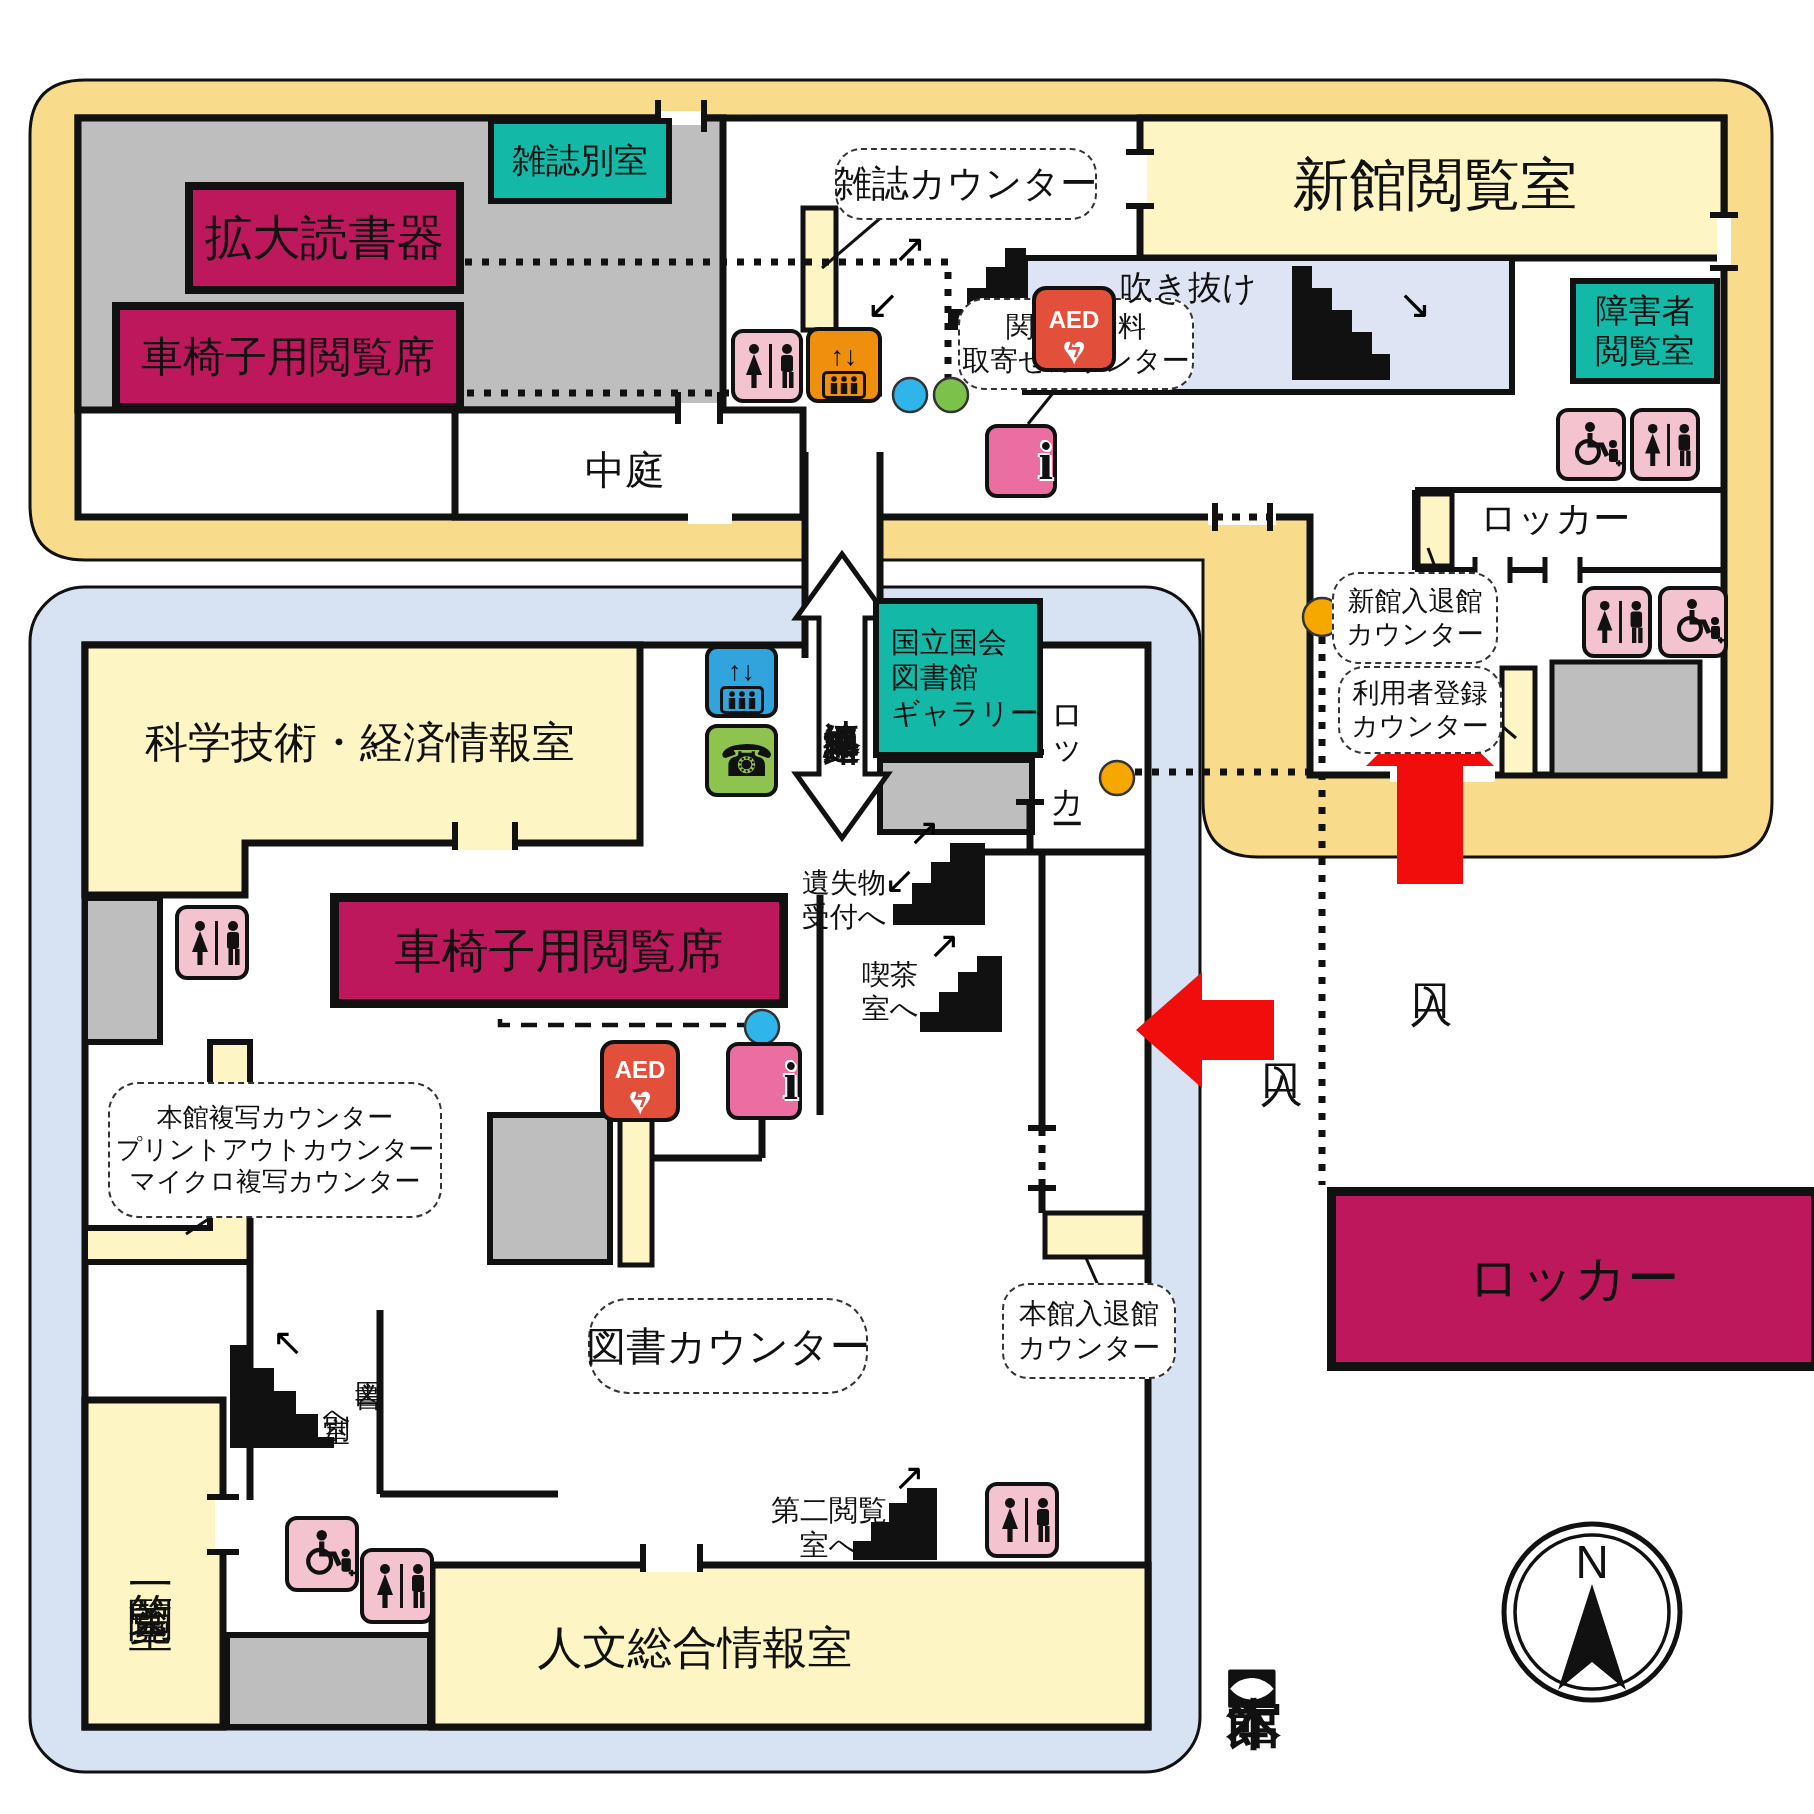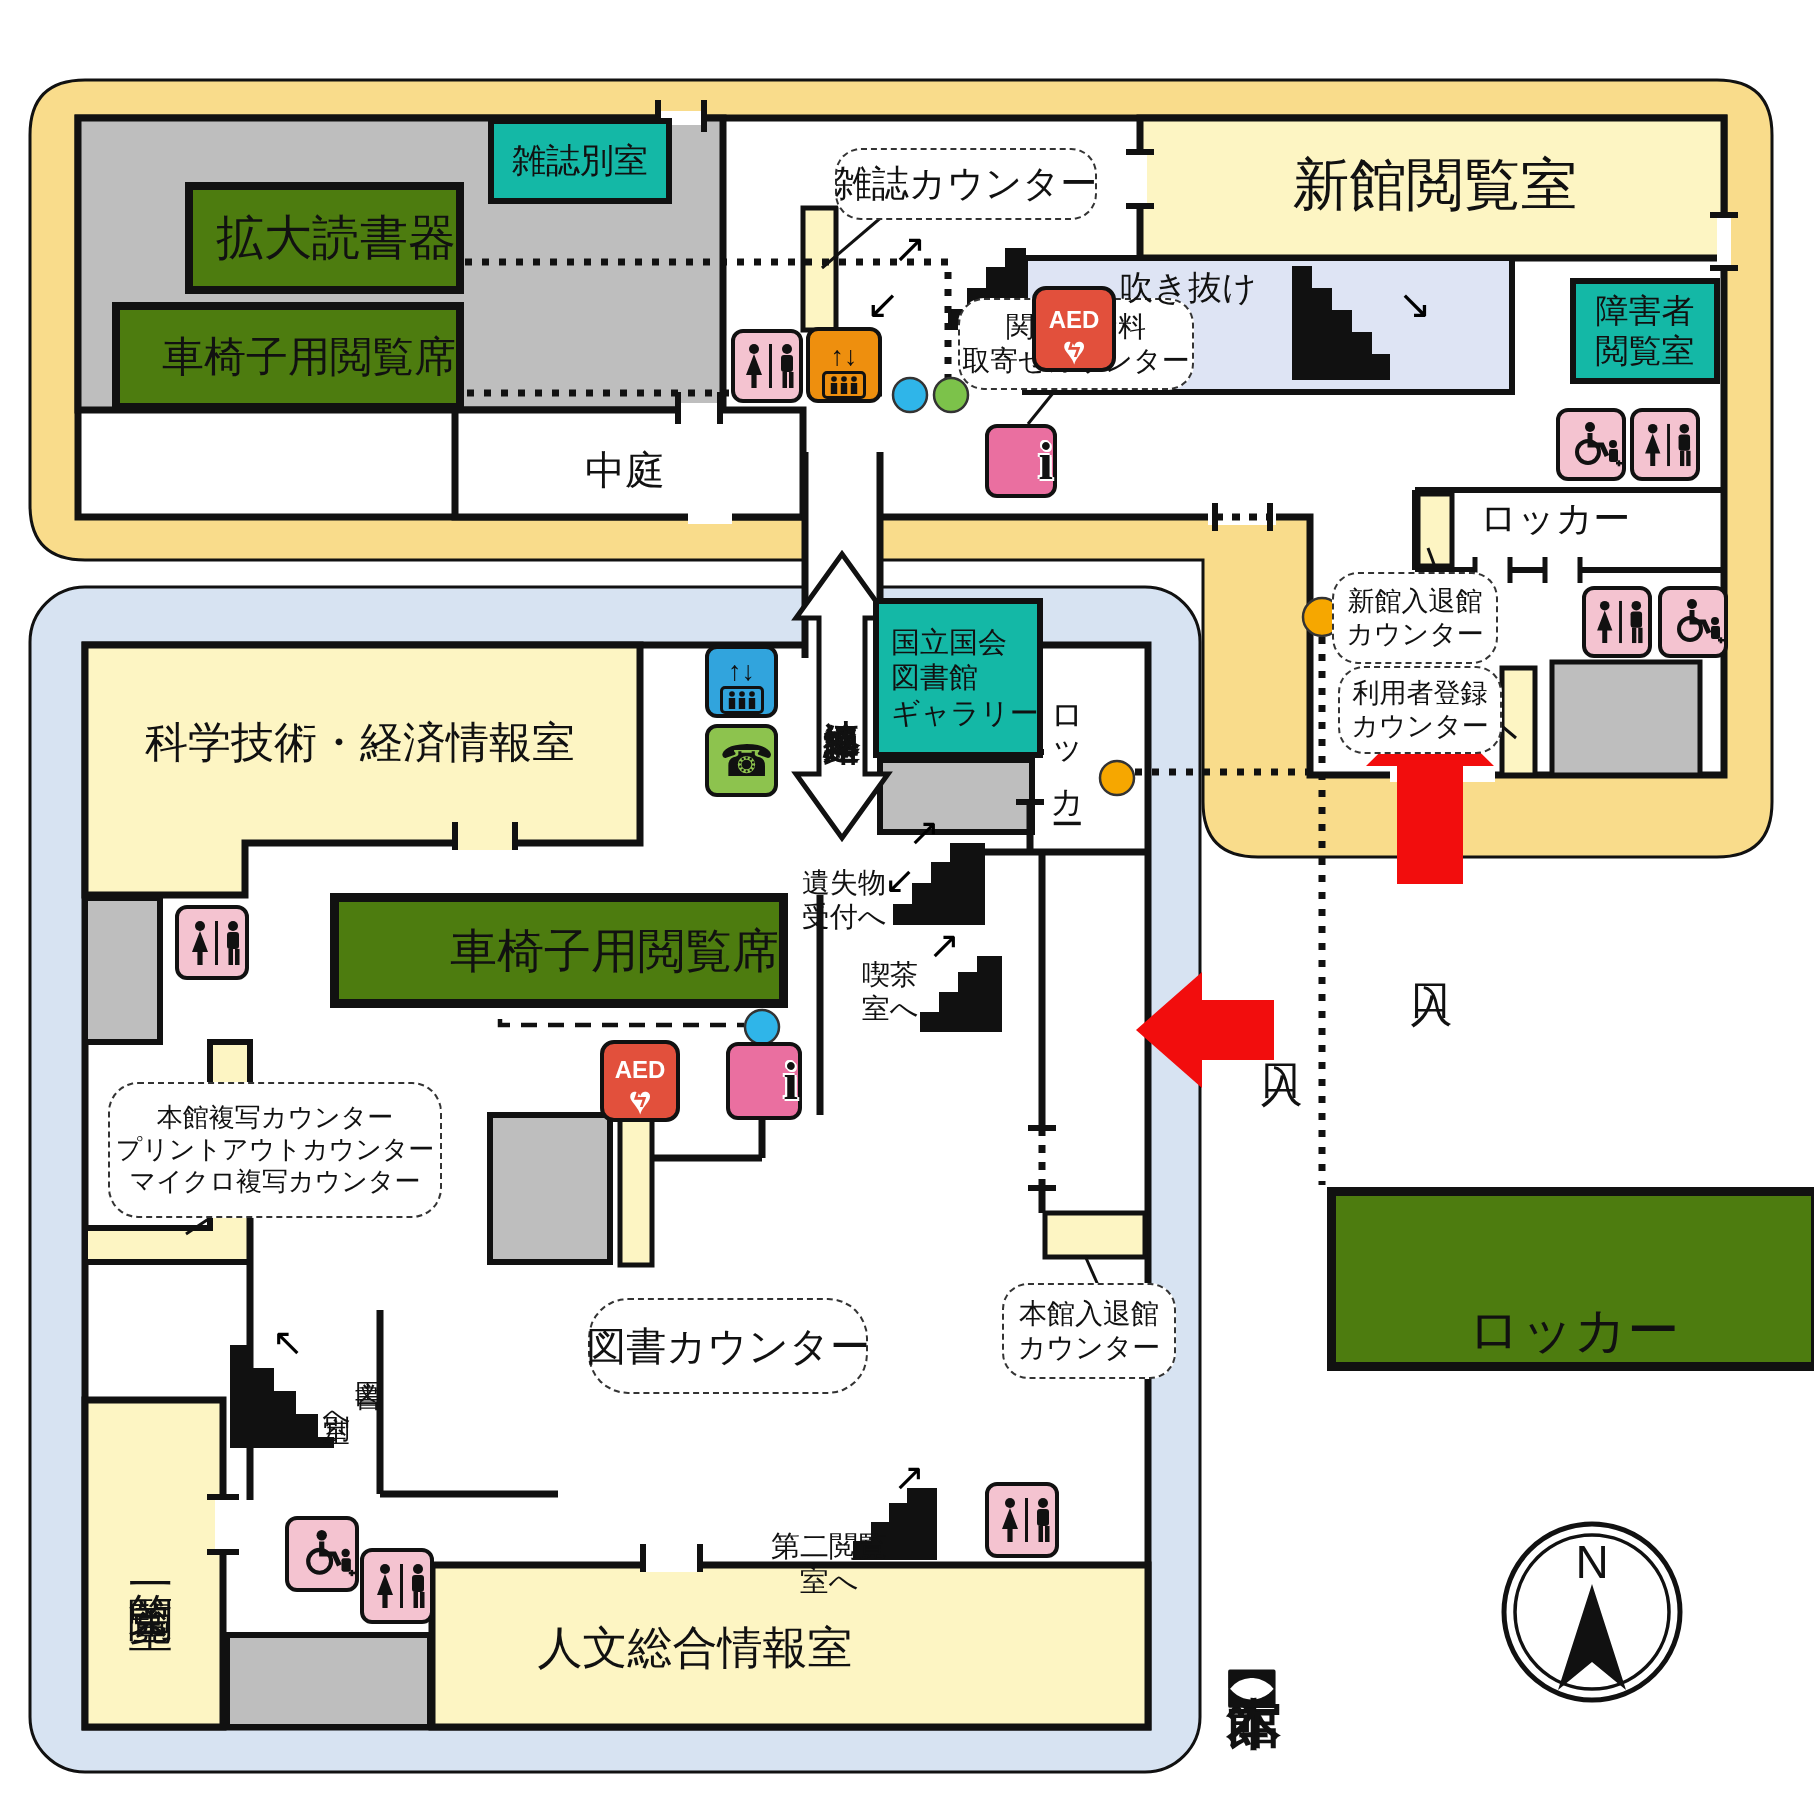--- a/index.html
+++ b/index.html
@@ -3,21 +3,21 @@
 <meta charset="utf-8">
 <style>
   html,body{margin:0;padding:0;background:#fff;}
   #stage{position:relative;width:1814px;height:1814px;background:#fff;overflow:hidden;
          font-family:"Liberation Sans","DejaVu Sans",sans-serif;color:#111;}
   #base{position:absolute;left:0;top:0;}
   .lbl{position:absolute;display:flex;align-items:center;justify-content:center;
        text-align:center;white-space:nowrap;color:#111;line-height:1.22;}
   .col{flex-direction:column;}
   .vert{writing-mode:vertical-rl;text-orientation:upright;letter-spacing:3px;}
-  .boxw{background:#4d7c0f;border:8px solid #111;justify-content:flex-end;}
+  .boxw{background:#be185d;border:8px solid #111;}
   .boxy{background:#14b8a6;border:6px solid #111;}
   .callout{background:#fff;border:2.5px dashed #333;border-radius:26px;}
   .tile{position:absolute;border:4px solid #111;border-radius:12px;
         display:flex;align-items:center;justify-content:flex-end;box-sizing:border-box;}
   .pink{background:#F4C3D0;}
   .elev{flex-direction:column;gap:1px;}
   .elev .arr{font-size:27px;font-weight:700;line-height:1;}
   .elev .cab{border:3px solid #111;border-radius:5px;background:transparent;display:flex;align-items:flex-end;padding:1px 2px;}
   .infotile{background:#EA6FA0;}
   .infotile .ig{font-family:"Liberation Serif","DejaVu Serif",serif;font-weight:900;font-size:52px;
@@ -258,21 +258,21 @@
 <div class="lbl callout col" style="left:1002px;top:1283px;width:170px;height:92px;font-size:28px;">
   <span>本館入退館</span>
   <span>カウンター</span>
 </div>
 <div class="lbl vert" style="left:118px;top:1430px;width:64px;height:270px;font-size:45px;">
       <span>第一閲覧室</span>
     </div>
 <div class="lbl" style="left:460px;top:1618px;width:470px;height:60px;font-size:45px;">
       <span>人文総合情報室</span>
     </div>
-<div class="lbl col" style="left:768px;top:1492px;width:122px;height:72px;font-size:29px;margin-top:36px;">
+<div class="lbl col" style="left:768px;top:1492px;width:122px;height:72px;font-size:29px;">
   <span>第二閲覧</span>
   <span>室へ</span>
 </div>
 <div class="lbl vert" style="left:352px;top:1322px;width:32px;height:80px;font-size:27px;letter-spacing:1px;">
       <span>図書</span>
     </div>
 <div class="lbl vert" style="left:320px;top:1352px;width:32px;height:120px;font-size:27px;letter-spacing:1px;">
       <span>別室へ</span>
     </div>
 <div class="lbl vert" style="left:1222px;top:1538px;width:64px;height:230px;font-size:54px;font-weight:600;letter-spacing:0;">

